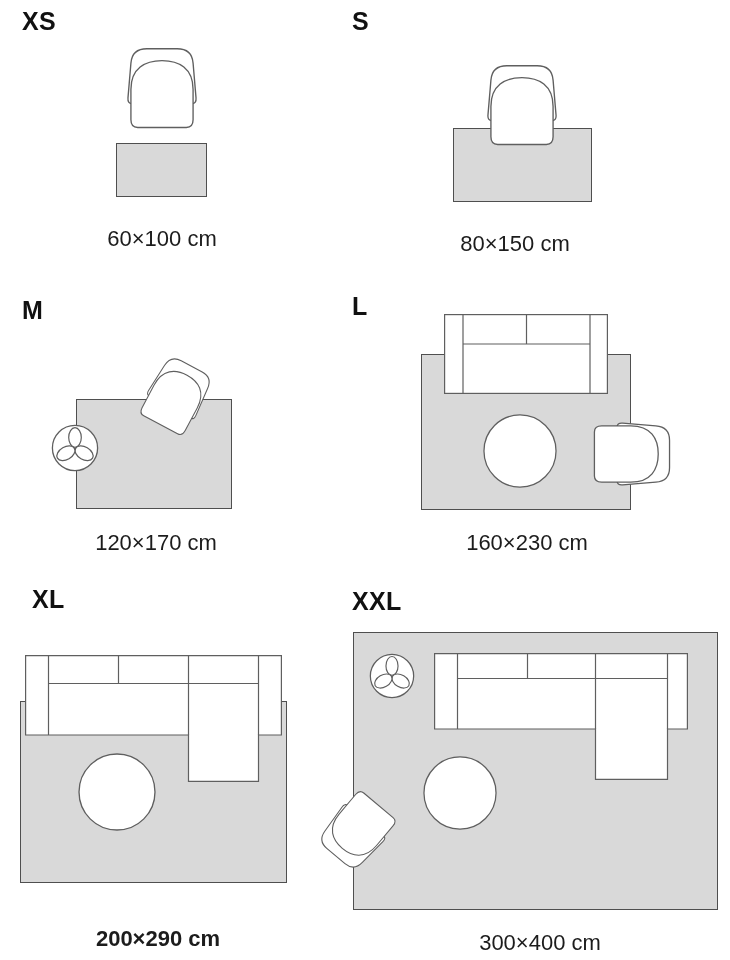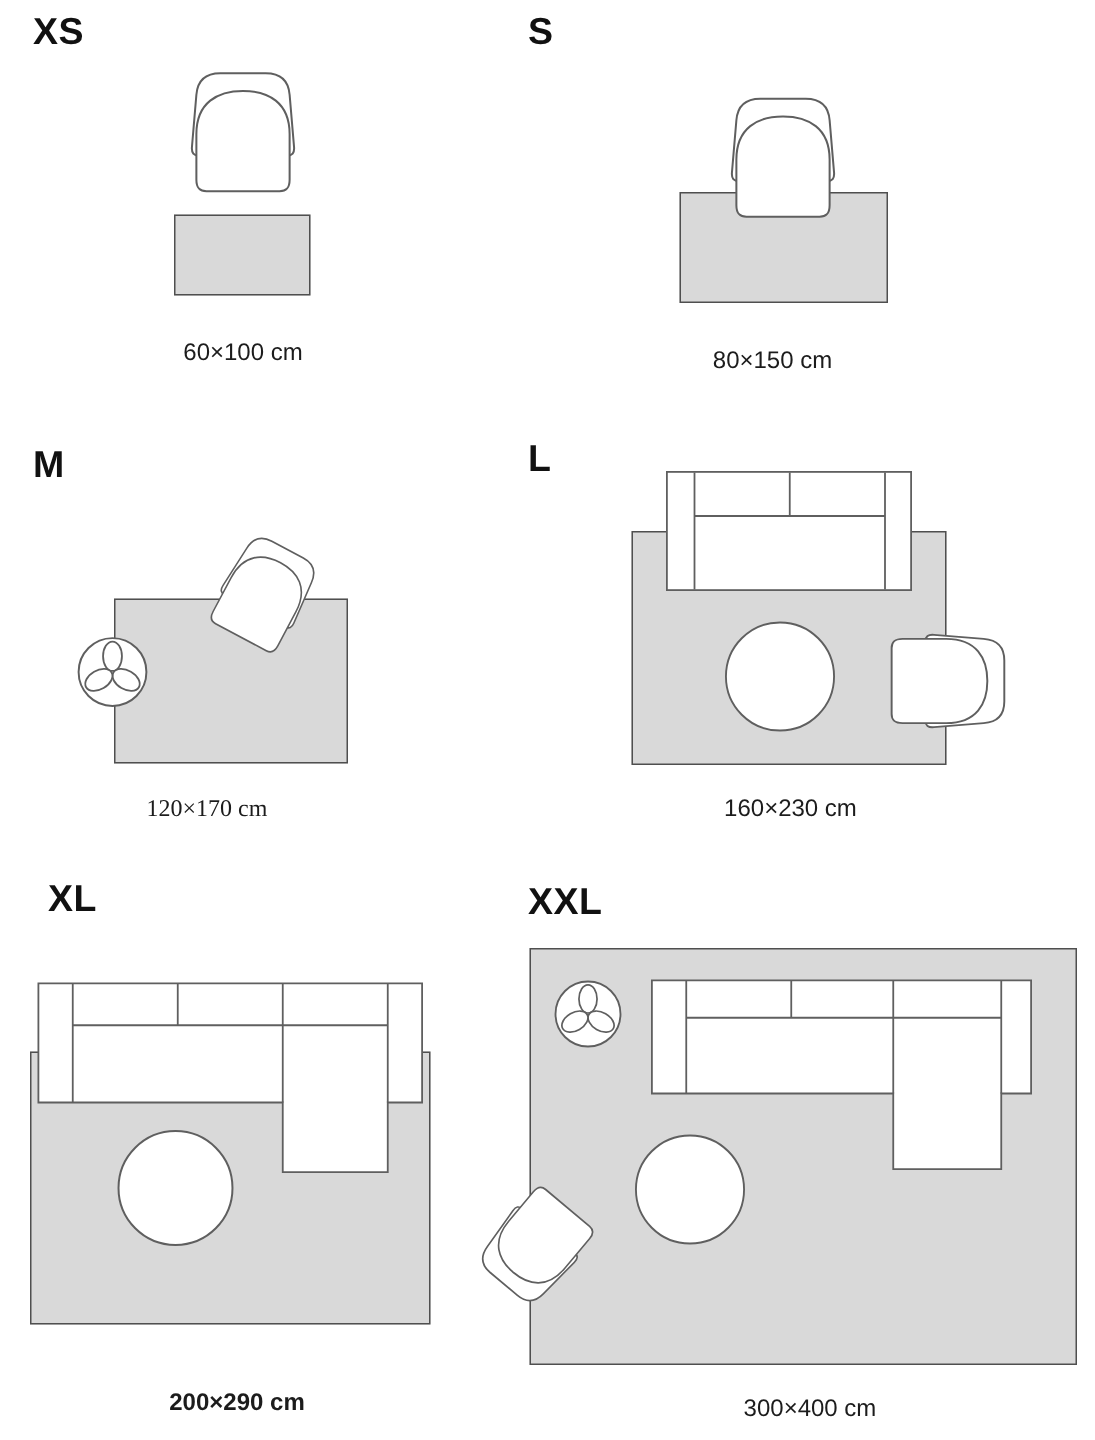--- a/index.html
+++ b/index.html
@@ -7,21 +7,21 @@
     position:relative;width:730px;height:960px;margin:0 auto;
     background:#ffffff;overflow:hidden;
     font-family:"Liberation Sans",sans-serif;color:#1a1a1a;
   }
   .cat{
     position:absolute;font-size:25px;font-weight:700;color:#111111;
     letter-spacing:0.3px;line-height:1.1;
   }
   .dim{
     position:absolute;width:220px;text-align:center;
-    font-size:16px;font-weight:400;color:#1c1c1c;line-height:1.2;
+    font-size:22px;font-weight:400;color:#1c1c1c;line-height:1.2;
   }
   .rug{
     position:absolute;background:#d9d9d9;border:1px solid #4f4f4f;
     box-sizing:border-box;
   }
   .f{position:absolute;overflow:visible;}
   .rot90{transform:rotate(90deg);}
   .rot28{transform:rotate(28deg);}
   .rot220{transform:rotate(220deg);}
   .defs-holder{position:absolute;width:0;height:0;overflow:hidden;}
@@ -71,21 +71,21 @@
 
   <section>
     <div class="cat" style="left:22px;top:297px;">M</div>
     <div class="rug" style="left:76px;top:399px;width:156px;height:110px;"></div>
     <svg class="f rot28" style="left:144px;top:357px;" width="66" height="74" viewBox="0 0 100 104" preserveAspectRatio="none">
       <use href="#def-armchair"></use>
     </svg>
     <svg class="f" style="left:51px;top:424px;" width="48" height="48" viewBox="0 0 48 48">
       <use href="#def-plant"></use>
     </svg>
-    <div class="dim" style="left:28px;top:530px;font-family:Liberation Serif, serif;">120×170 cm</div>
+    <div class="dim" style="left:46px;top:530px;">120×170 cm</div>
   </section>
 
   <section>
     <div class="cat" style="left:352px;top:293px;">L</div>
     <div class="rug" style="left:421px;top:354px;width:210px;height:156px;"></div>
     <svg class="f" style="left:444px;top:314px;" width="164" height="80" viewBox="0 0 164 80">
       <rect x="0.6" y="0.6" width="162.8" height="78.8" fill="#ffffff" stroke="#5f5f5f" stroke-width="1.2"></rect>
       <g stroke="#5f5f5f" stroke-width="1.2">
         <line x1="19" y1="1" x2="19" y2="79"></line>
         <line x1="146" y1="1" x2="146" y2="79"></line>

